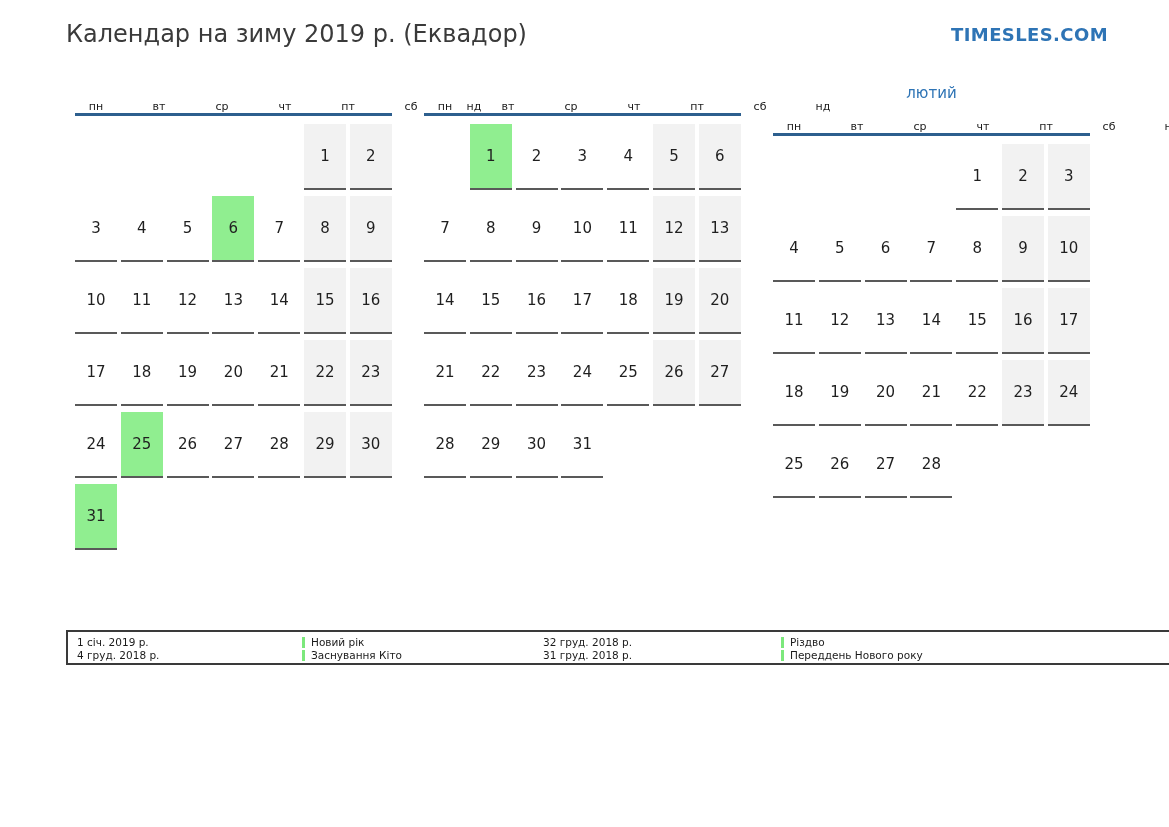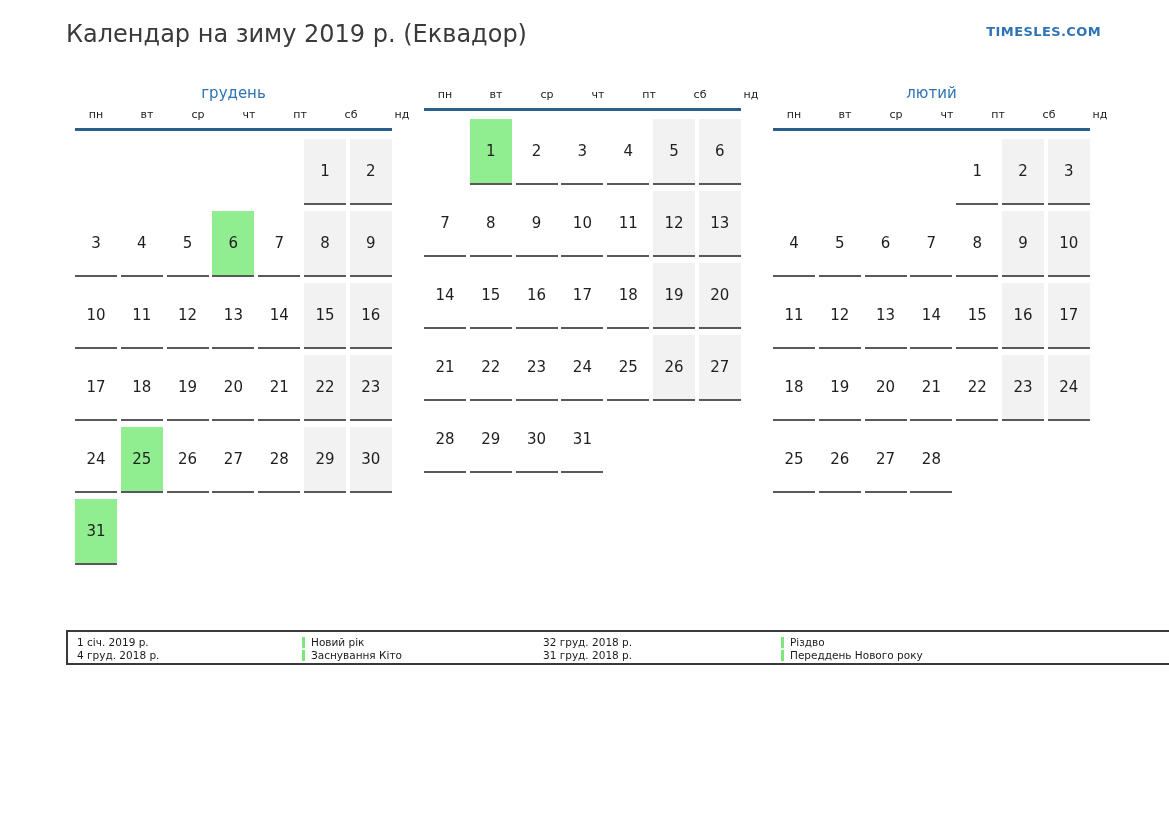--- a/index.html
+++ b/index.html
@@ -3,36 +3,36 @@
 <meta charset="utf-8">
 <style>
   * { margin: 0; padding: 0; box-sizing: border-box; }
   html, body { width: 1169px; height: 827px; background: #ffffff; font-family: "DejaVu Sans", sans-serif; position: relative; overflow: hidden; }
 
   .page-title {
     position: absolute; left: 66px; top: 20px;
     font-size: 24px; font-weight: 400; color: #3a3a3a;
   }
   .brand {
-    position: absolute; right: 68px; top: 24px;
-    font-size: 13px; font-weight: 600; letter-spacing: 0.4px;
+    position: absolute; right: 61px; top: 24px;
+    font-size: 18px; font-weight: 600; letter-spacing: 0.4px;
     color: #2E74B5; text-decoration: none;
   }
 
   .calendars {
     position: absolute; left: 75px; top: 84px;
     display: flex; gap: 32px;
   }
   .month { width: 317px; }
   .month-title {
     text-align: center; color: #2E74B5; font-size: 15px; height: 20px;
   }
   .weekday-row {
-    display: grid; grid-template-columns: repeat(7, 42px); column-gap: 9px;
-    margin-top: 4px; padding-bottom: 7px;
+    display: grid; grid-template-columns: repeat(7, 42px); column-gap: 21px;
+    margin-top: 16px; 
     border-bottom: 3px solid #2d5f8e;
   }
   .weekday {
     text-align: center; font-size: 11px; color: #1a1a1a;
   }
   .weeks {
     display: grid; grid-template-columns: repeat(7, 42px);
     column-gap: 3.8px; row-gap: 6px; margin-top: 8px;
   }
   .day-cell {
@@ -58,21 +58,20 @@
   .lc4 { left: 713px; }
 </style>
 </head>
 <body>
 
 <h1 class="page-title">Календар на зиму 2019 р. (Еквадор)</h1>
 <a class="brand" href="#">TIMESLES.COM</a>
 
 <div class="calendars">
     <div class="month">
-      <div class="month-title">грудень</div>
       <div class="weekday-row">
         <div class="weekday">пн</div>
         <div class="weekday">вт</div>
         <div class="weekday">ср</div>
         <div class="weekday">чт</div>
         <div class="weekday">пт</div>
         <div class="weekday">сб</div>
         <div class="weekday">нд</div>
       </div>
       <div class="weeks">

